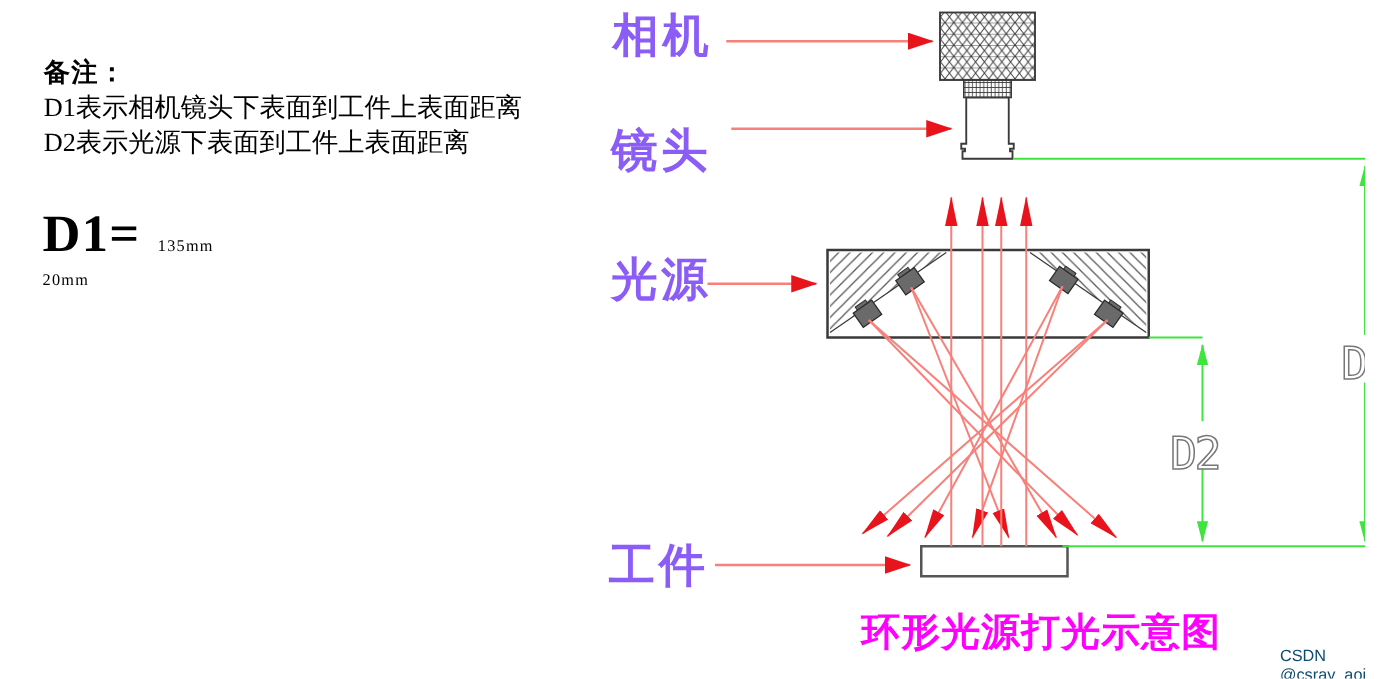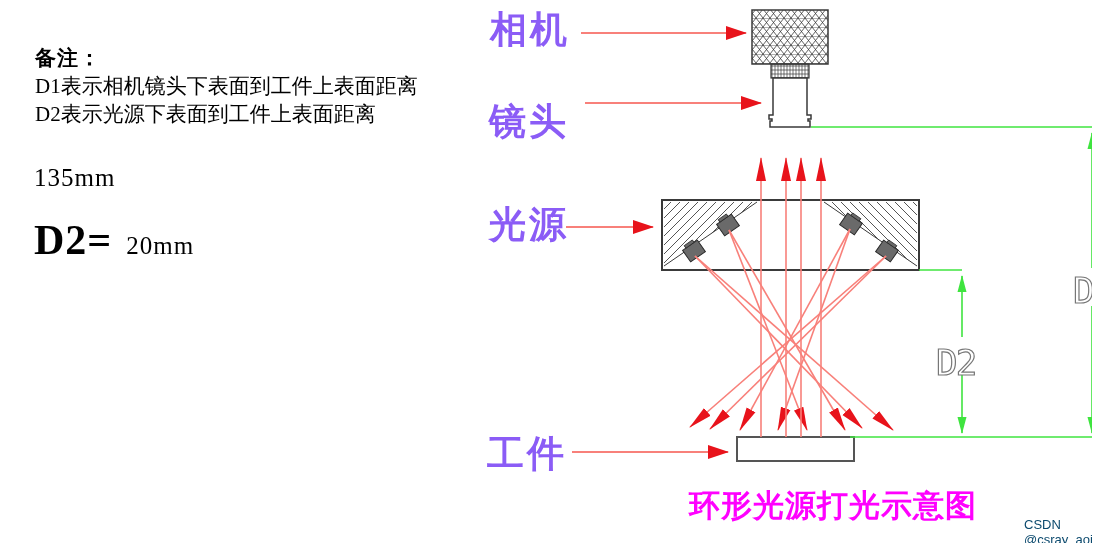--- a/index.html
+++ b/index.html
@@ -5,21 +5,21 @@
   html,body{margin:0;padding:0;background:#fff;}
   .page{position:relative;width:1092px;height:543px;background:#ffffff;overflow:hidden;
         font-family:"Liberation Serif","DejaVu Serif",serif;color:#000;}
   .abs{position:absolute;}
   
   .notes{left:35px;top:44px;font-size:21px;line-height:28px;color:#000;}
   .notes-heading{font-weight:bold;letter-spacing:1px;}
   
   .dim-row{display:flex;align-items:baseline;gap:14px;}
   .dim-big{font-size:42px;font-weight:bold;letter-spacing:1px;}
-  .dim-small{font-size:25px;letter-spacing:1px;}
+  .dim-small{font-size:13px;letter-spacing:1px;}
   .row-d1{left:34px;top:164px;}
   .row-d2{left:34px;top:216px;}
   
   .callout{color:#8b5cf6;font-size:37px;font-weight:bold;letter-spacing:3px;line-height:1;}
   .co-camera{left:490px;top:11px;}
   .co-lens{left:489px;top:83px;margin-top:20px;}
   .co-light{left:489px;top:206px;}
   .co-work{left:487px;top:435px;}
   
   .caption{left:689px;top:485px;color:#ff00ff;font-size:31px;font-weight:bold;
@@ -33,24 +33,24 @@
 
 <div class="page">
 
   <div class="abs notes">
     <div class="notes-heading">备注：</div>
     <div class="notes-line">D1表示相机镜头下表面到工件上表面距离</div>
     <div class="notes-line">D2表示光源下表面到工件上表面距离</div>
   </div>
 
   <div class="abs dim-row row-d1">
+    <span class="dim-big">D1=</span>
     <span class="dim-small">135mm</span>
   </div>
   <div class="abs dim-row row-d2">
-    <span class="dim-big">D2=</span>
     <span class="dim-small">20mm</span>
   </div>
 
   <div class="abs callout co-camera">相机</div>
   <div class="abs callout co-lens">镜头</div>
   <div class="abs callout co-work">工件</div>
   <div class="abs callout co-light">光源</div>
 
   <div class="abs caption">环形光源打光示意图</div>
   <div class="abs watermark">CSDN @csray_aoi</div>

